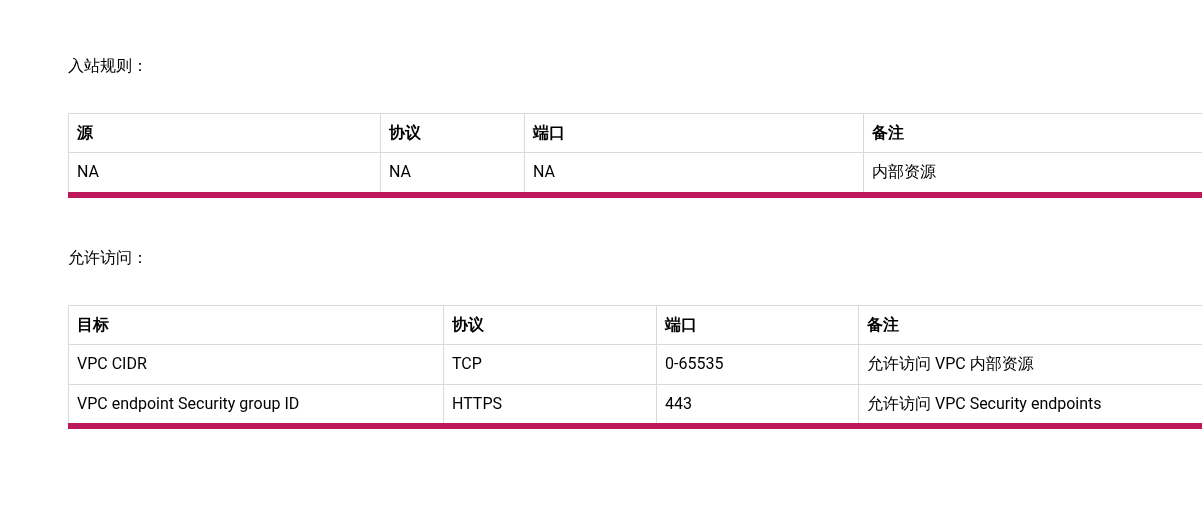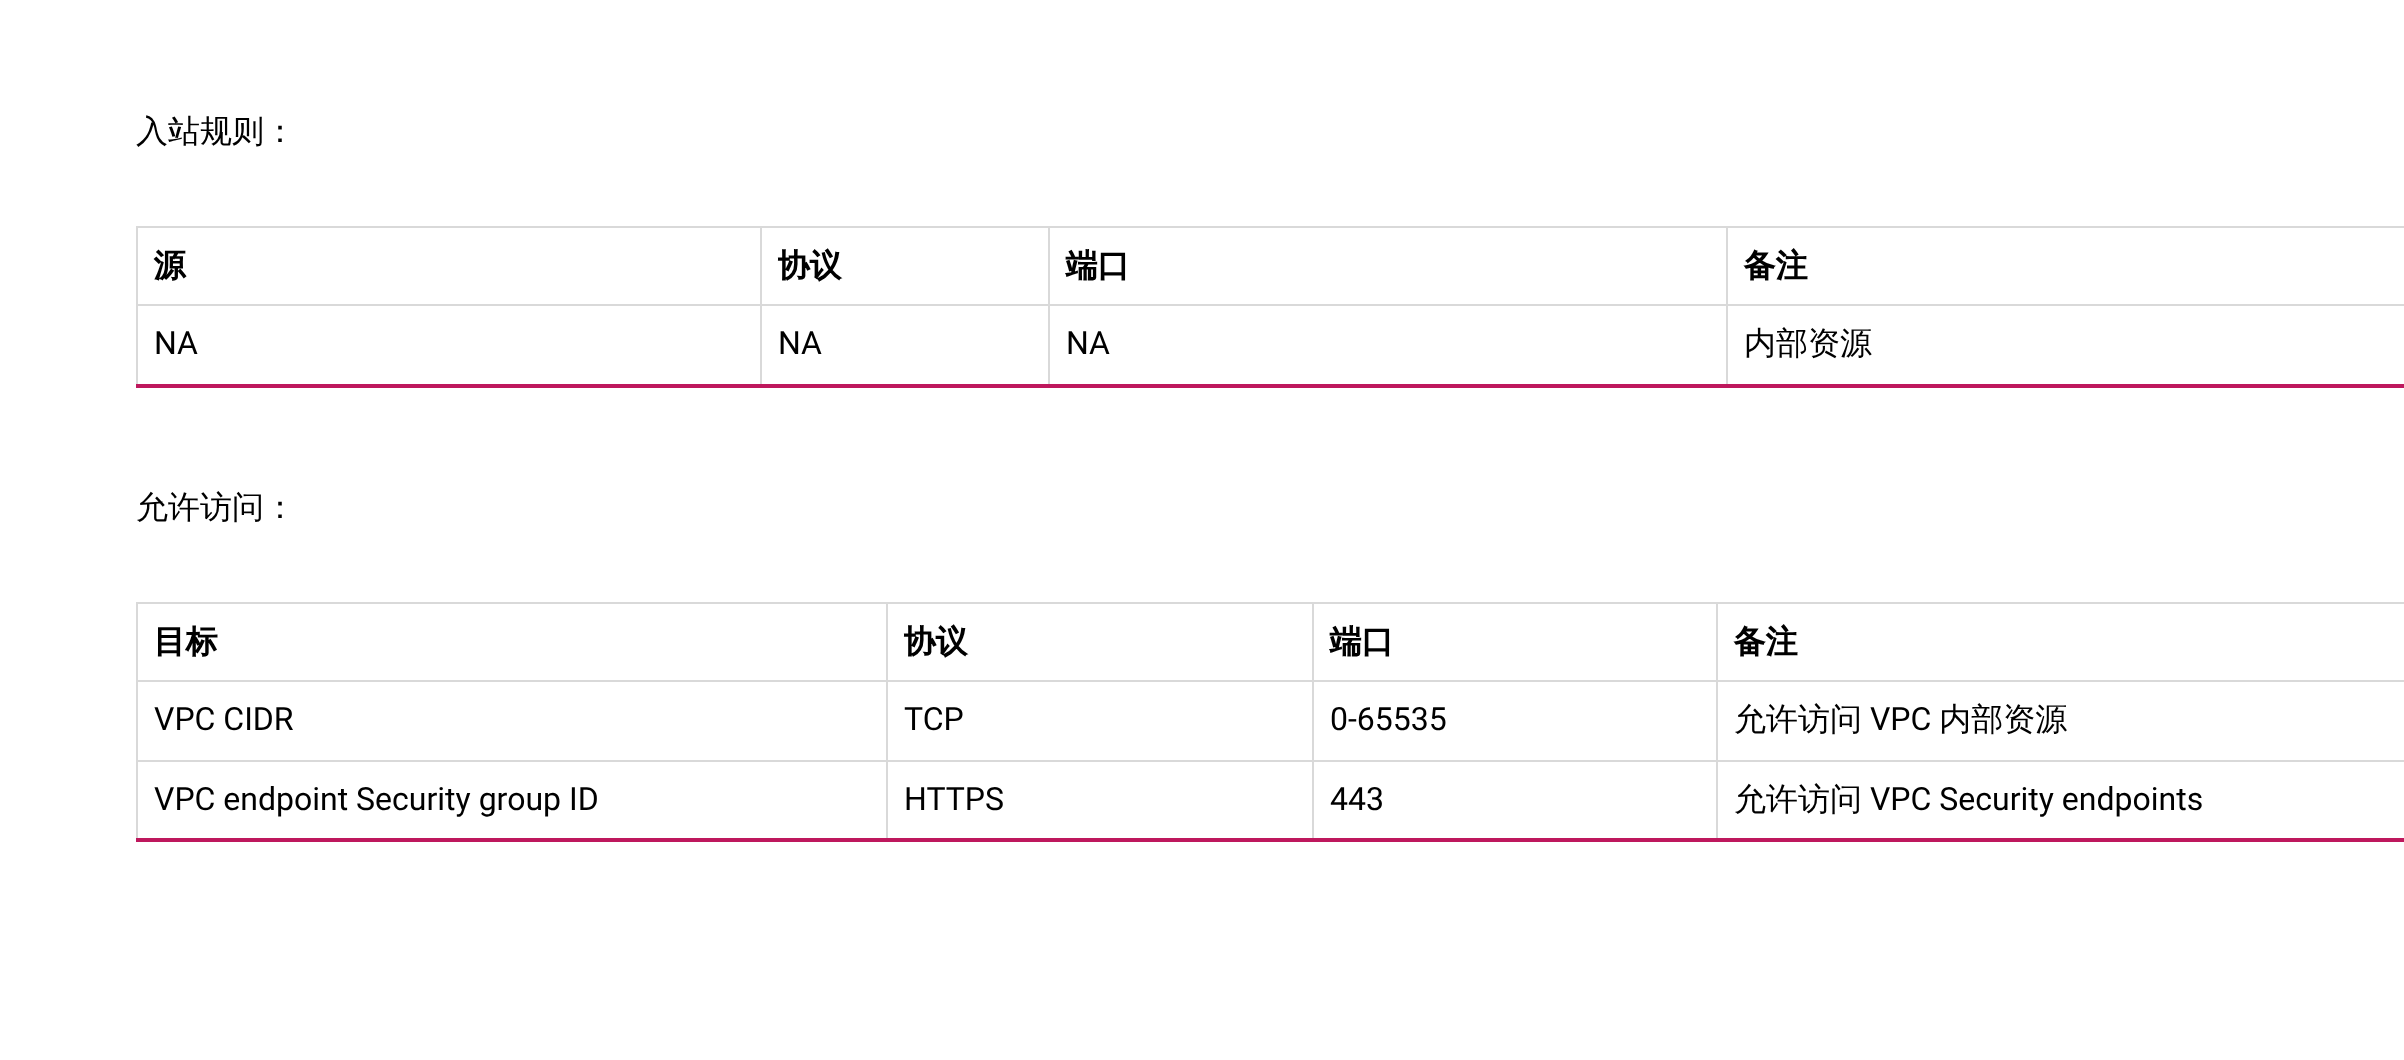--- a/index.html
+++ b/index.html
@@ -49,21 +49,21 @@
       font-weight: 600;
       background: #ffffff;
     }
     td {
       font-weight: normal;
     }
     table tr:first-child th {
       border-top: 1px solid #d9d9d9;
     }
     tbody tr:last-child td {
-      border-bottom: 2px solid #be185d;
+      border-bottom: 6px solid #be185d;
     }
   </style>
 </head>
 <body>
 
 <div class="section">
   <p class="section-title">入站规则：</p>
   <table class="inbound">
     <colgroup>
       <col class="c1">

